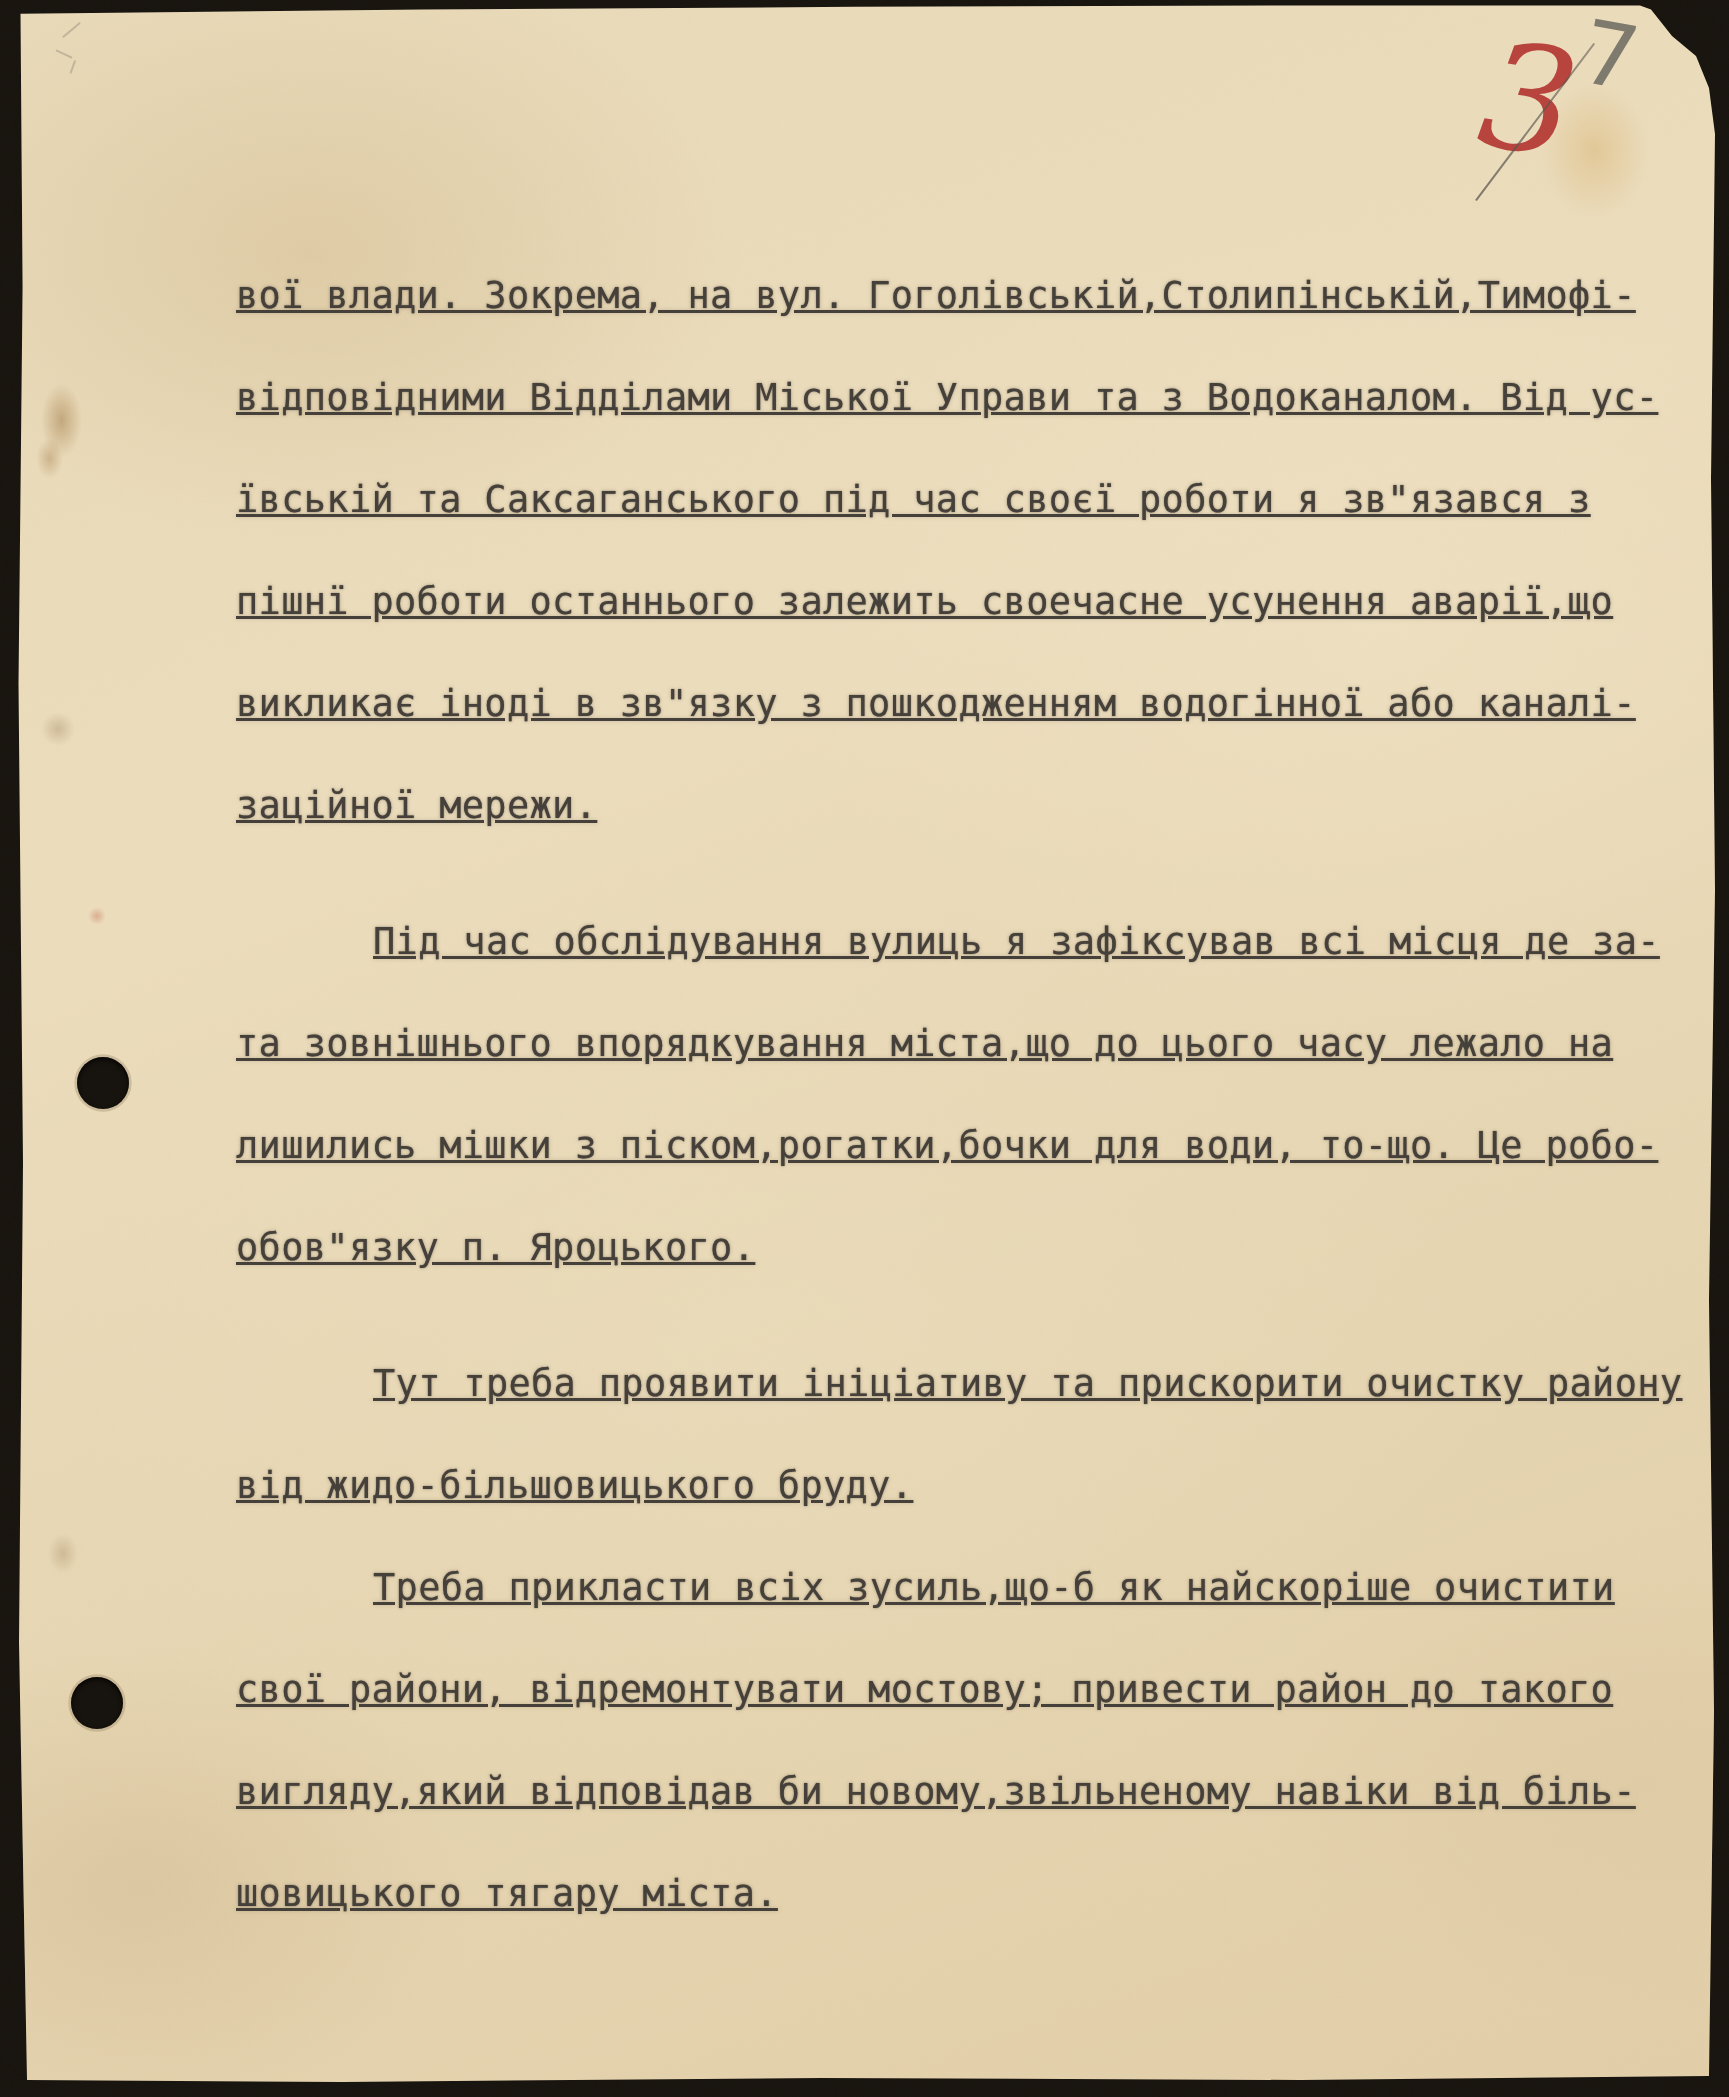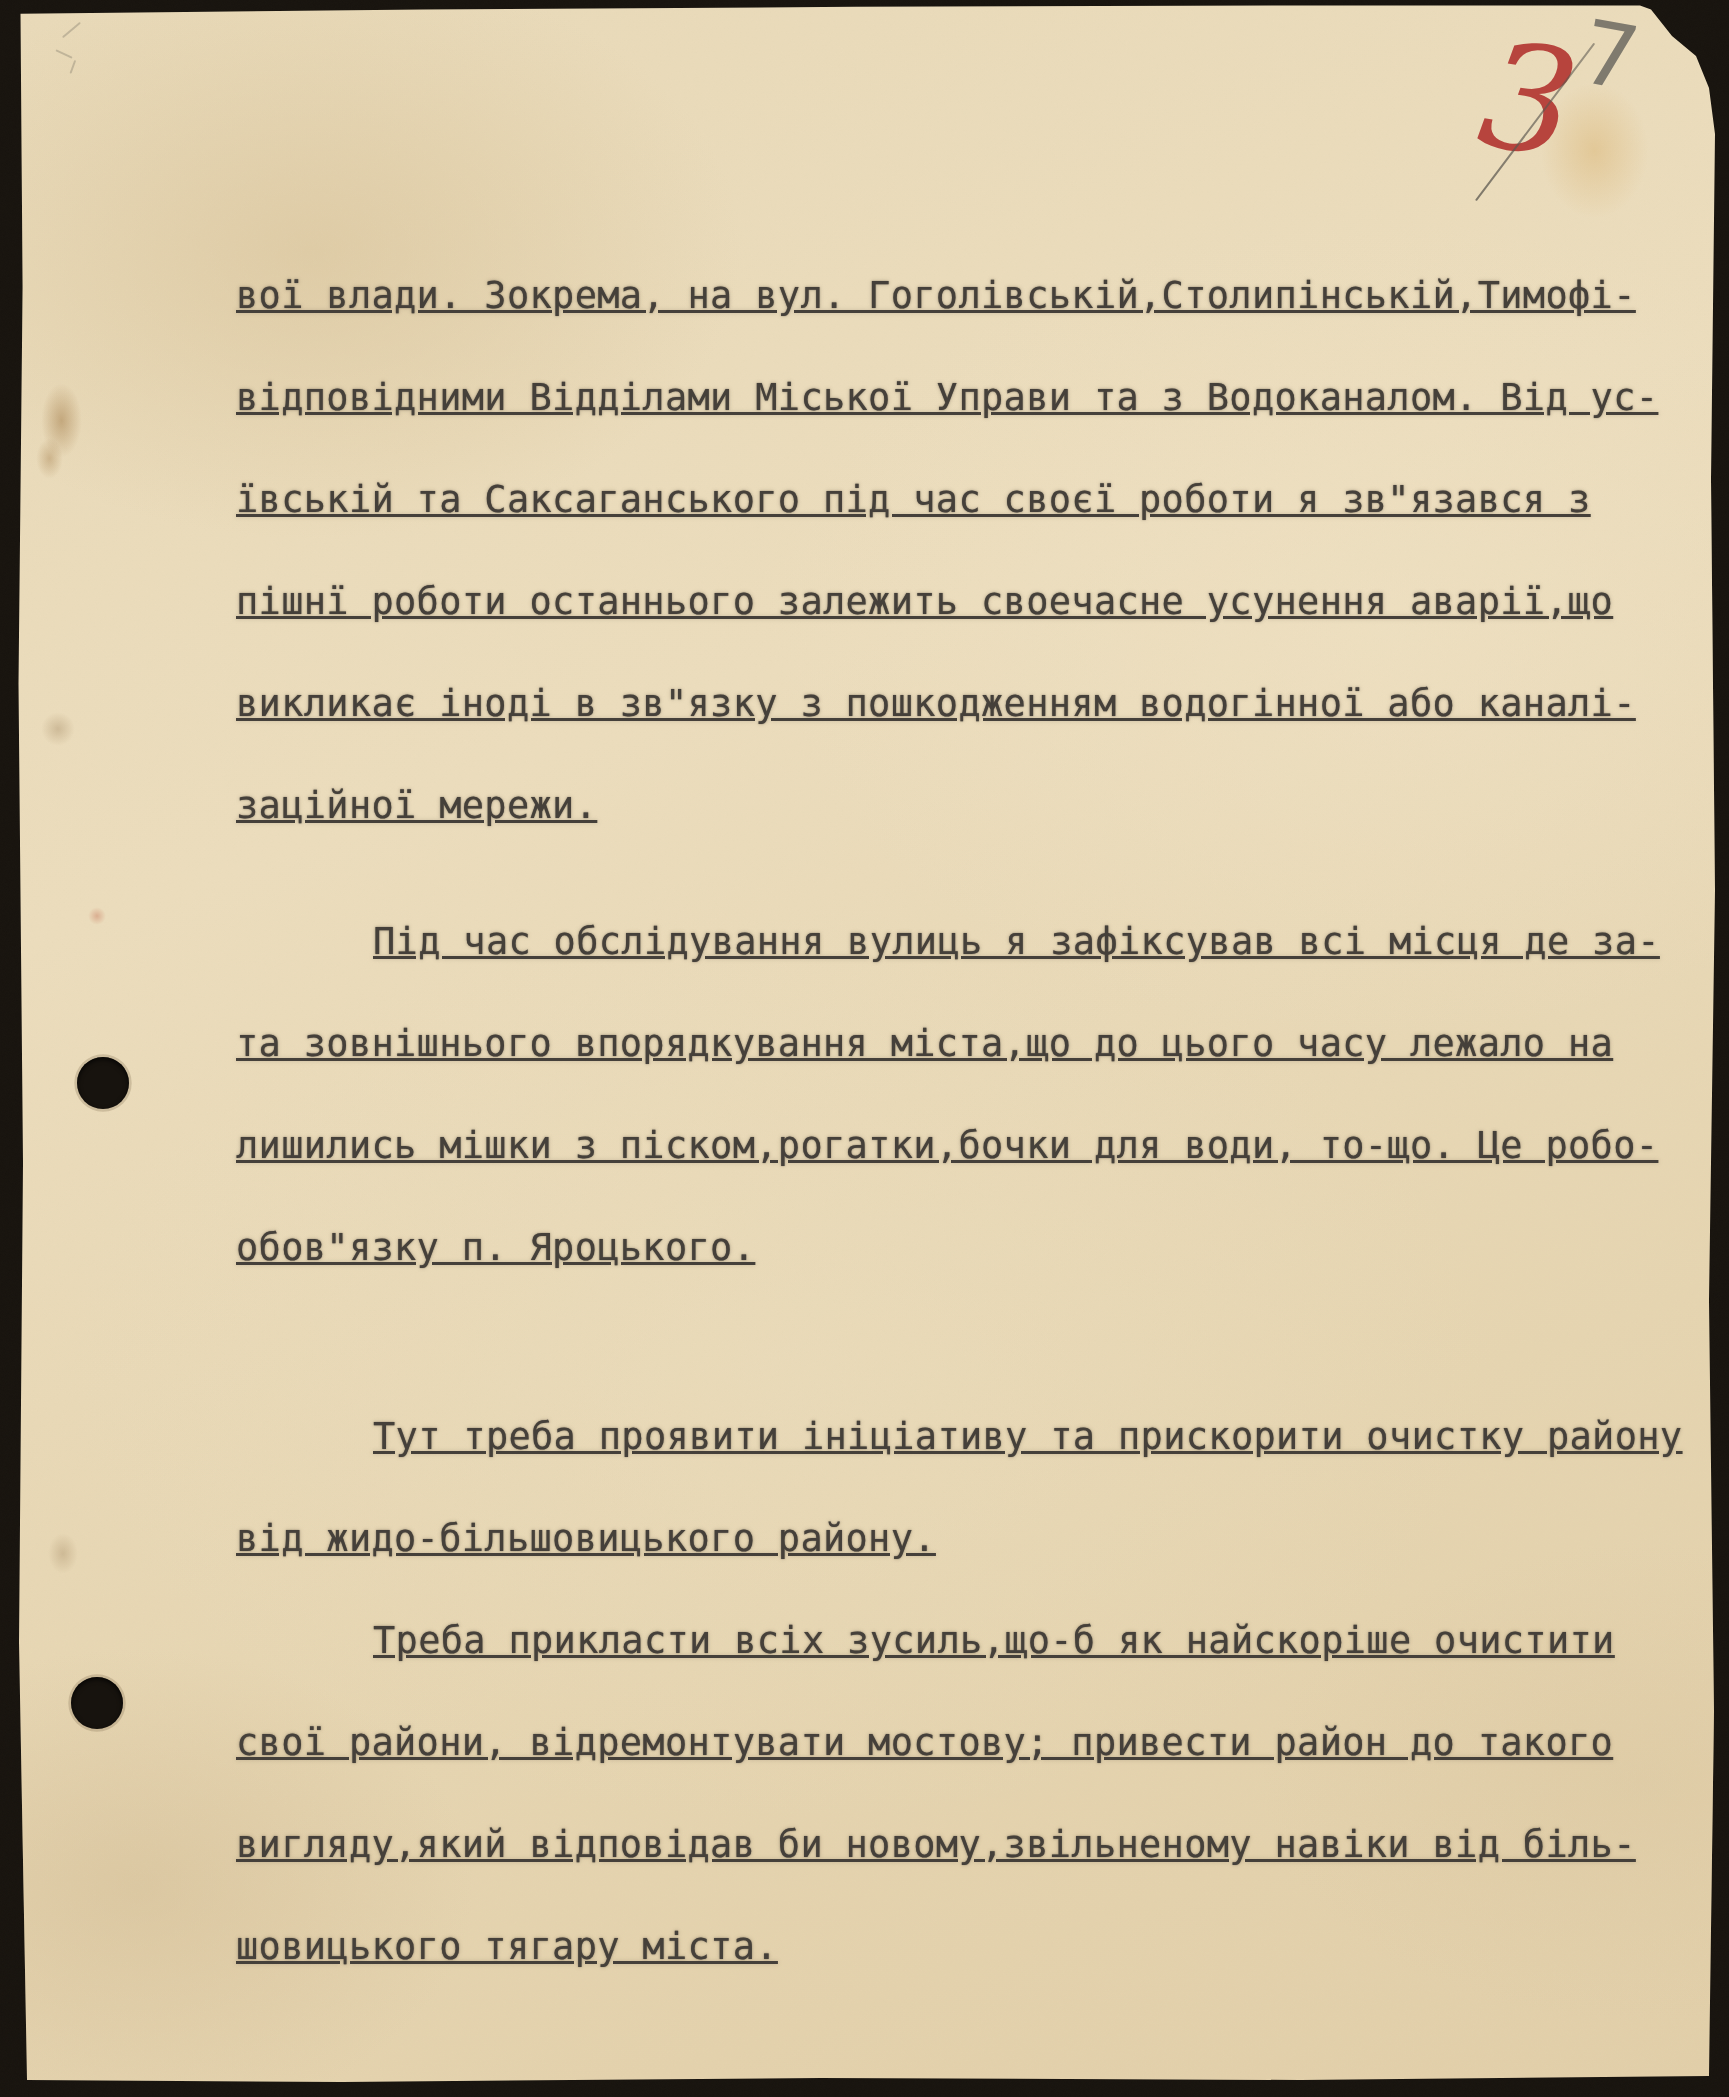--- a/index.html
+++ b/index.html
@@ -33,21 +33,21 @@
   #doc{
     position:absolute;left:236px;top:211px;width:1464px;
     font-size:37px;line-height:34px;letter-spacing:0.3px;
     color:#45403a;
     text-shadow:0 0 1.4px rgba(70,62,52,.7), 0 0 4.1px rgba(90,80,64,.25);
     white-space:pre;
   }
   .ln{height:34px;text-decoration:underline;}
   .ind-para{padding-left:137px;}
   .gap{}
-  .gap-xl{margin-top:53px;}
+  .gap-xl{}
 
   
   .hole{position:absolute;border-radius:50%;background:#17130e;box-shadow:inset 0 2.1px 5.5px rgba(0,0,0,.8), 0 0 0 2.7px rgba(120,100,70,.25);}
   #hole1{left:77px;top:1057px;width:52px;height:52px;}
   #hole2{left:71px;top:1677px;width:52px;height:52px;}
 
   
   #red3{
     position:absolute;left:1482px;top:27px;
     font-family:"DejaVu Serif", serif;font-style:italic;
@@ -117,21 +117,21 @@
   <div class="ln">пішнї роботи останнього залежить своечасне усунення аварії,що</div>
   <div class="ln">викликає іноді в зв"язку з пошкодженням водогінної або каналі-</div>
   <div class="ln">заційної мережи.</div>
 
   <div class="ln ind-para gap">Під час обслідування вулиць я зафіксував всі місця де за-</div>
   <div class="ln">та зовнішнього впорядкування міста,що до цього часу лежало на</div>
   <div class="ln">лишились мішки з піском,рогатки,бочки для води, то-що. Це робо-</div>
   <div class="ln">обов"язку п. Яроцького.</div>
 
   <div class="ln ind-para gap-xl">Тут треба проявити ініціативу та прискорити очистку району</div>
-  <div class="ln">від жидо-більшовицького району.</div>
+  <div class="ln">від жидо-більшовицького бруду.</div>
   <div class="ln ind-para">Треба прикласти всіх зусиль,що-б як найскоріше очистити</div>
   <div class="ln">свої райони, відремонтувати мостову; привести район до такого</div>
   <div class="ln">вигляду,який відповідав би новому,звільненому навіки від біль-</div>
   <div class="ln">шовицького тягару міста.</div>
 
   
 
   
   
   

